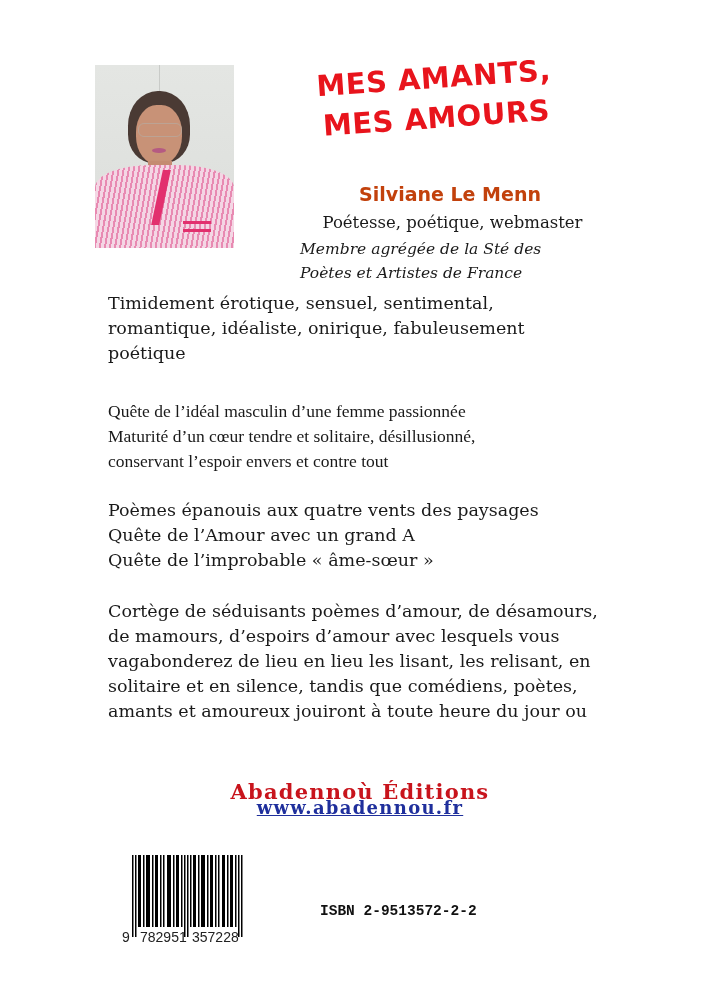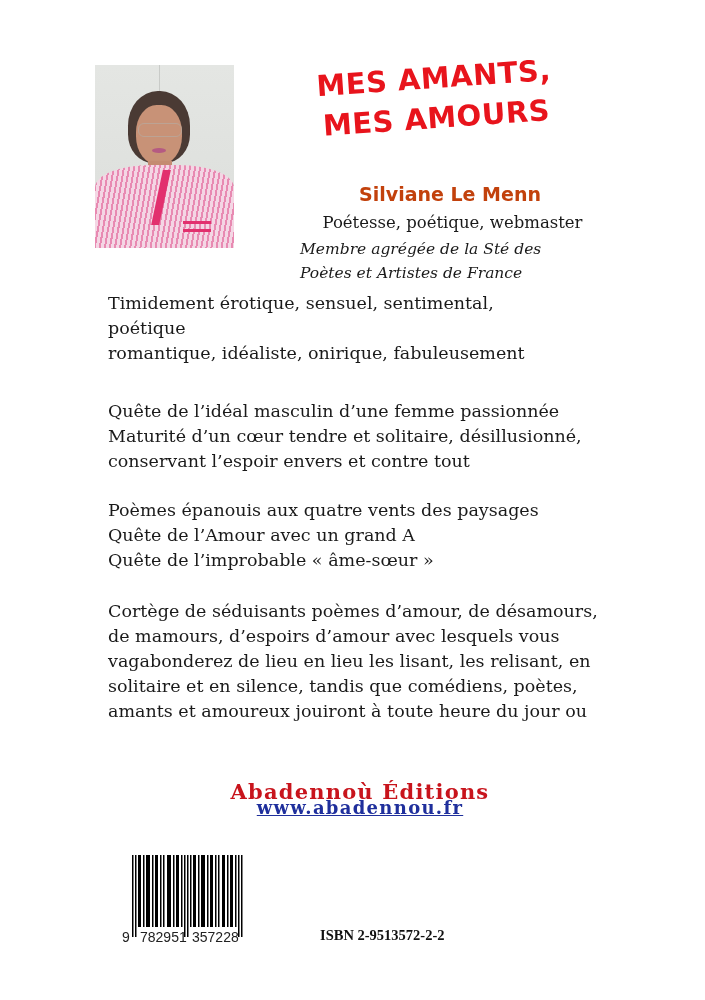--- a/index.html
+++ b/index.html
@@ -45,37 +45,37 @@
   .author {
     position: absolute; left: 300px; top: 183px; width: 300px; text-align: center;
     font-family: "DejaVu Sans", sans-serif; font-weight: bold; color: #c2410c; font-size: 19px;
   }
   .role { position: absolute; left: 300px; top: 213px; width: 305px; text-align: center; font-size: 16.5px; }
   .member { position: absolute; left: 300px; top: 237px; width: 305px; text-align: left; font-size: 15.5px; font-style: italic; line-height: 24px; }
 
   .body-text { position: absolute; left: 108px; width: 520px; font-size: 17.5px; line-height: 25px; }
   .body-text p { margin: 0; }
   .p1 { top: 291px; }
-  .p2 { top: 399px; }
+  .p2 { top: 399px; font-family: Liberation Serif, serif; }
   .p3 { top: 498px; }
   .p4 { top: 599px; }
 
   .publisher {
     position: absolute; left: 200px; top: 768px; width: 320px; text-align: center;
     font-family: "DejaVu Serif", serif; font-weight: bold; color: #c8141c; font-size: 21px; letter-spacing: 1.2px; margin-top: 11px;
   }
   .website {
     position: absolute; left: 200px; top: 797px; width: 320px; text-align: center;
     font-family: "DejaVu Serif", serif; font-weight: bold; color: #1f2f9c; font-size: 18px;
     letter-spacing: 1.3px; text-decoration: underline; cursor: pointer;
   }
   .barcode { position: absolute; left: 122px; top: 855px; width: 135px; height: 90px; }
   .isbn {
-    position: absolute; left: 320px; top: 903px; font-family: Liberation Serif, serif;
-    font-weight: bold; font-size: 14.5px; color: #111; margin-top: 24px;
+    position: absolute; left: 320px; top: 903px; font-family: Liberation Mono, monospace;
+    font-weight: bold; font-size: 14.5px; color: #111;
   }
 </style>
 </head>
 <body>
 
 <div class="photo">
   <div class="line"></div>
   <div class="hair"></div>
   <div class="face"></div>
   <div class="glasses"></div>
@@ -94,22 +94,22 @@
 
 <div class="author">Silviane Le Menn</div>
 <div class="role">Poétesse, poétique, webmaster</div>
 <div class="member">
   <div>Membre agrégée de la Sté des</div>
   <div>Poètes et Artistes de France</div>
 </div>
 
 <div class="body-text p1">
   <p>Timidement érotique, sensuel, sentimental,</p>
+  <p>romantique, idéaliste, onirique, fabuleusement</p>
   <p>poétique</p>
-  <p>romantique, idéaliste, onirique, fabuleusement</p>
 </div>
 
 <div class="body-text p2">
   <p>Quête de l’idéal masculin d’une femme passionnée</p>
   <p>Maturité d’un cœur tendre et solitaire, désillusionné,</p>
   <p>conservant l’espoir envers et contre tout</p>
 </div>
 
 <div class="body-text p3">
   <p>Poèmes épanouis aux quatre vents des paysages</p>

